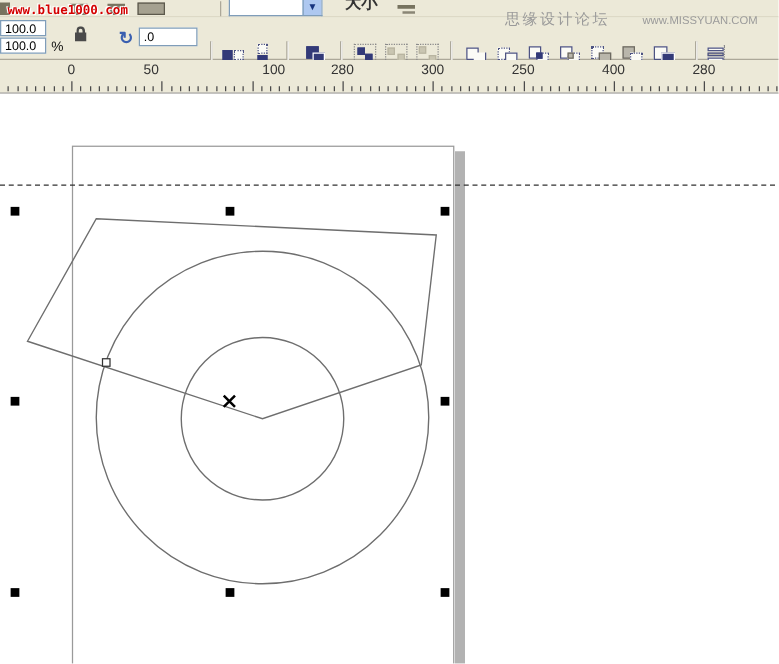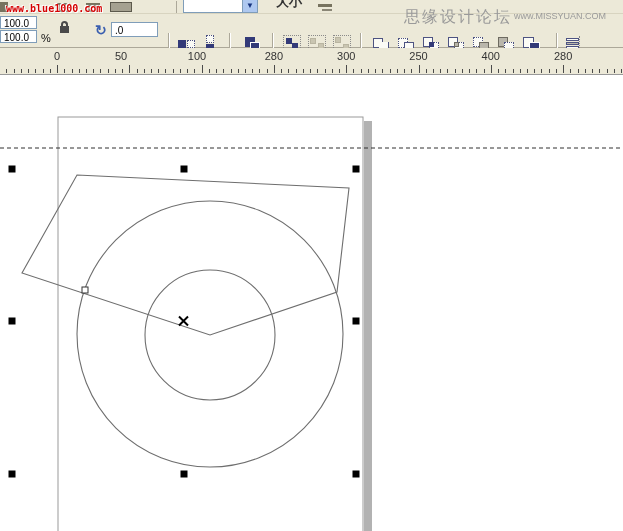--- a/index.html
+++ b/index.html
@@ -45,21 +45,21 @@
   .tick.maj{height:8px;}
   .rlab{position:absolute;top:2px;transform:translateX(-50%);font-size:11px;font-weight:normal;
         font-style:normal;color:#333;}
   
   .wm-red{position:absolute;left:6px;top:3px;font-family:"DejaVu Sans Mono",monospace;
         font-size:10px;font-weight:bold;color:#d40000;white-space:nowrap;
         text-shadow:1px 1px 0 #fff,-1px -1px 0 #fff,0 0 2px #fff;z-index:30;}
   .wm-nipic{position:absolute;left:30px;top:15px;font-size:23px;font-weight:bold;letter-spacing:1px;
         color:rgba(255,255,255,0.82);white-space:nowrap;z-index:30;
         text-shadow:1px 1px 1px rgba(130,130,130,.55),-1px -1px 1px rgba(130,130,130,.55);}
-  .wm-cjk{position:absolute;left:404px;top:7px;font-size:16px;color:#9a9a9a;letter-spacing:2px;
+  .wm-cjk{position:absolute;left:404px;top:7px;font-size:12px;color:#9a9a9a;letter-spacing:2px;
         white-space:nowrap;z-index:30;font-family:Liberation Mono, monospace;}
   .wm-url{position:absolute;left:514px;top:11px;font-size:9px;color:#9a9a9a;white-space:nowrap;z-index:30;}
   svg#overlay{position:absolute;left:0;top:0;z-index:5;}
 </style>
 </head>
 <body>
 
 <div id="screen">
 
   <div class="bar1">
@@ -194,21 +194,21 @@
       <i class="tick" style="left:136.5px"></i>
       <i class="tick" style="left:143.8px"></i>
       <i class="tick" style="left:151.0px"></i>
       <i class="tick" style="left:158.2px"></i>
       <i class="tick" style="left:165.4px"></i>
       <i class="tick" style="left:172.7px"></i>
       <i class="tick" style="left:179.9px"></i>
       <i class="tick" style="left:187.1px"></i>
       <i class="tick" style="left:194.4px"></i>
       <i class="tick maj" style="left:201.6px"></i>
-      <b class="rlab" style="left:197px">100</b>
+      <b class="rlab" style="left:219px">100</b>
       <i class="tick" style="left:208.8px"></i>
       <i class="tick" style="left:216.1px"></i>
       <i class="tick" style="left:223.3px"></i>
       <i class="tick" style="left:230.5px"></i>
       <i class="tick" style="left:237.8px"></i>
       <i class="tick" style="left:245.0px"></i>
       <i class="tick" style="left:252.2px"></i>
       <i class="tick" style="left:259.4px"></i>
       <i class="tick" style="left:266.7px"></i>
       <i class="tick maj" style="left:273.9px"></i>

